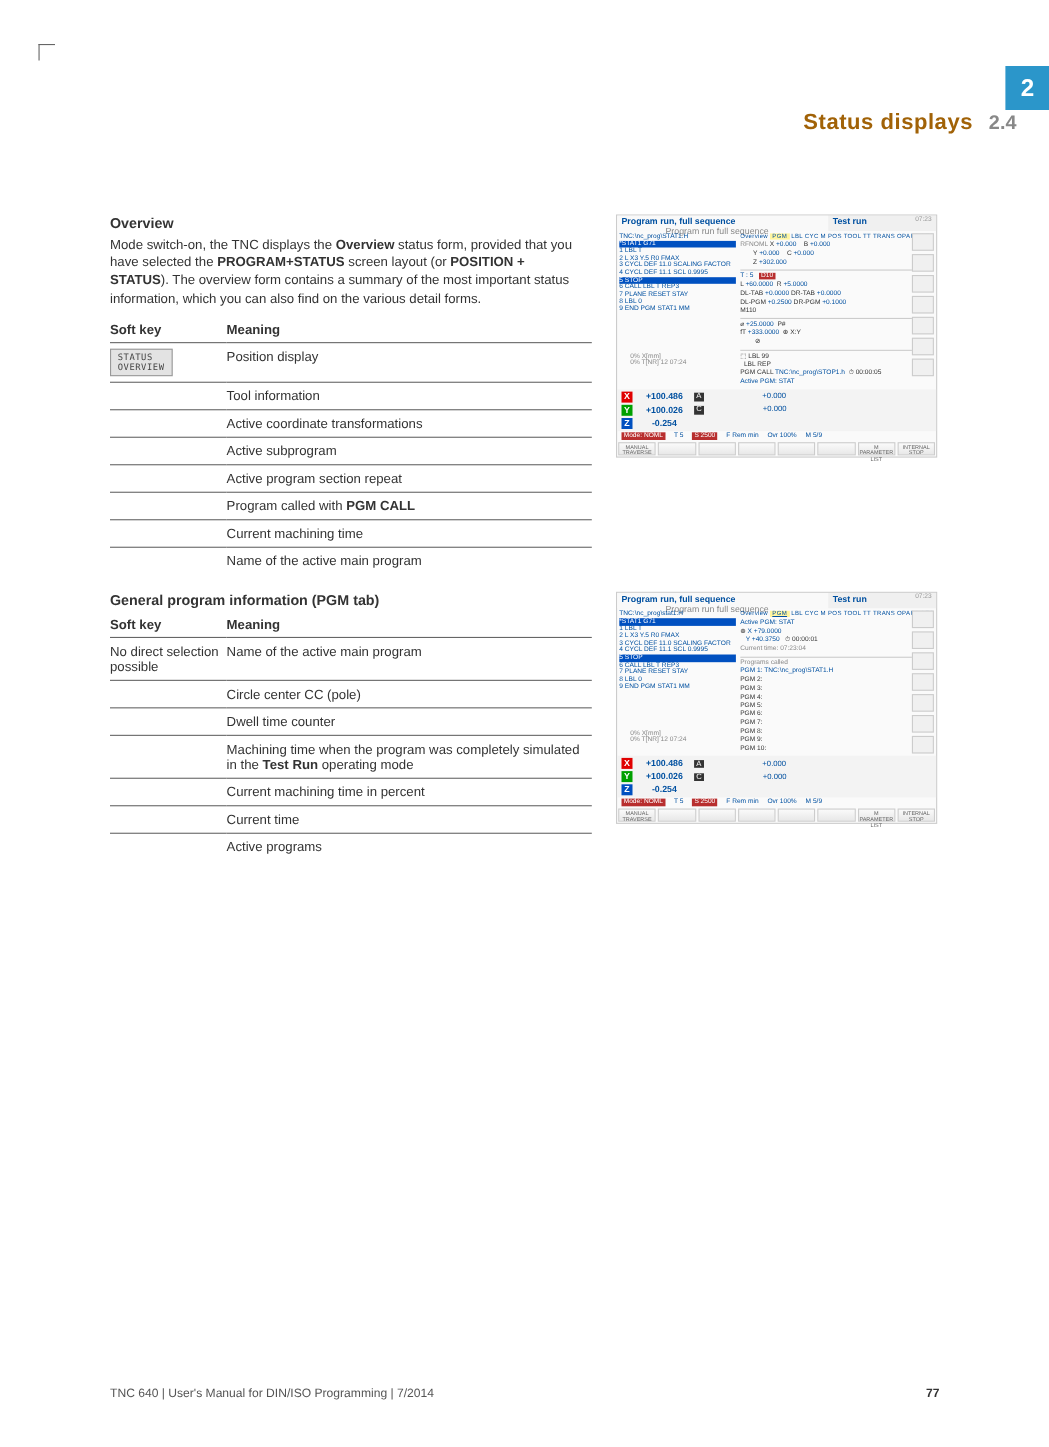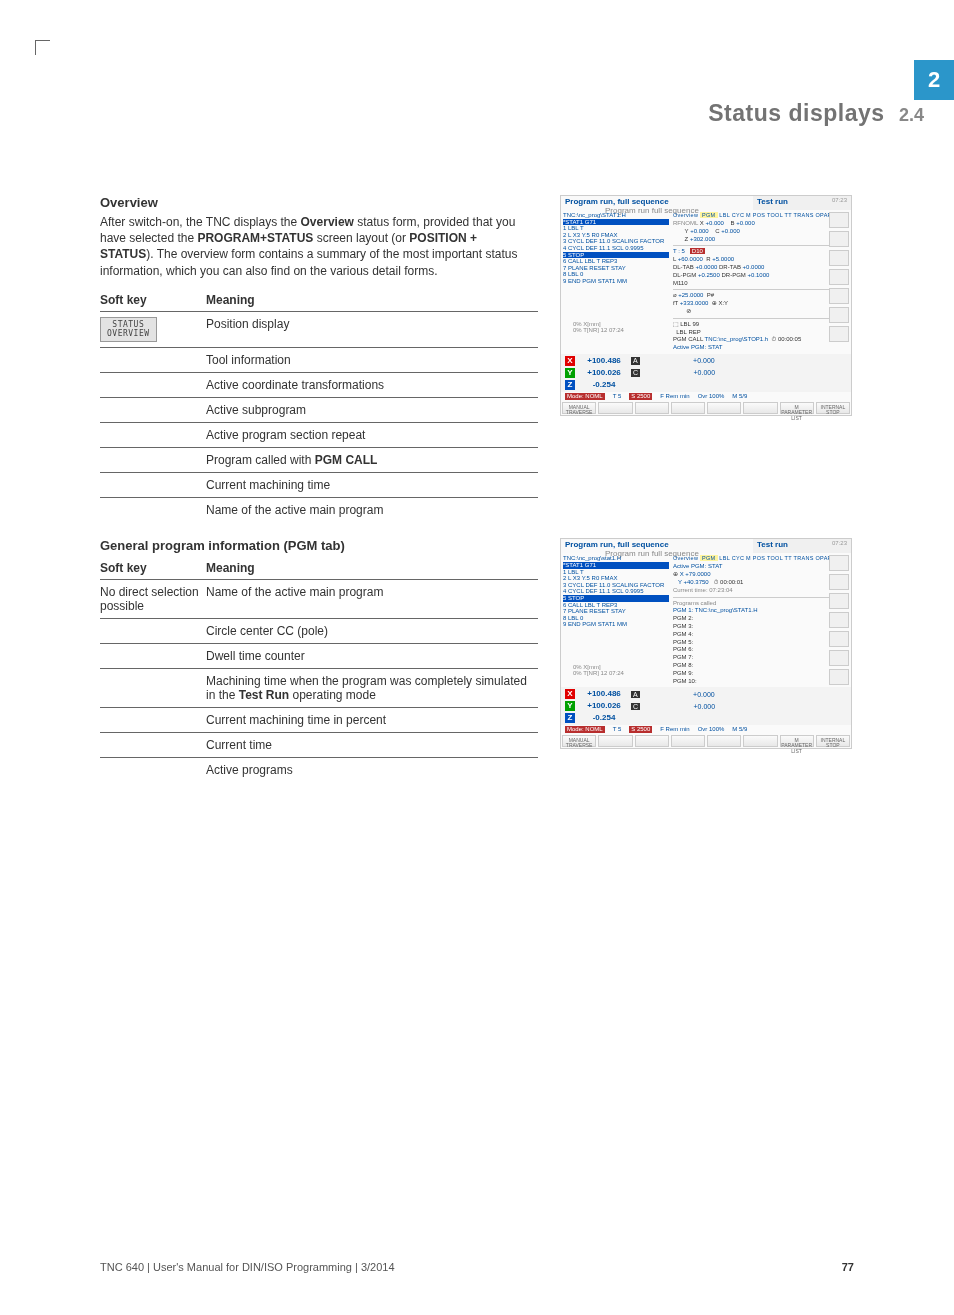--- a/index.html
+++ b/index.html
@@ -12,22 +12,22 @@
     height: 1315px;
   }
   .header-band {
     position: absolute;
     left: 0; right: 0; top: 100px;
     height: 36px;
     text-align: right;
     padding-right: 30px;
   }
   .header-band span.title {
-    color: #737373;
-    font-size: 23px;
+    color: #a16207;
+    font-size: 20px;
     font-weight: bold;
     letter-spacing: .5px;
   }
   .header-band span.num {
     color: #888;
     font-size: 18px;
     font-weight: bold;
     margin-left: 10px;
   }
   .chapter-tab {
@@ -63,21 +63,21 @@
   .right { width: 295px; flex: none;}
   table.sk { border-collapse: collapse; width: 100%; font-size: 12px; }
   table.sk th { text-align: left; border-bottom: 1px solid #666; padding: 4px 6px 4px 0; font-weight: bold; margin-top: 32px;}
   table.sk th.c1 { width: 100px;}
   table.sk td { border-bottom: 1px solid #666; padding: 5px 6px 5px 0; vertical-align: top;}
   table.sk tr.last td { border-bottom: none;}
   .skbtn {
     display: inline-block;
     border: 1px solid #999; background: #e3e3e3;
     font-family: monospace; font-size: 8px; letter-spacing: .5px;
-    padding: 3px 6px; color:#444; line-height: 1.1; text-align: center;
+    padding: 3px 6px; color:#444; line-height: 1.1; 
     white-space: pre;
   }
   .screenshot {
     width: 290px; border: 1px solid #ccc; background: #fafafa; position: relative;
     font-size: 6px; line-height: 1.1;
   }
   .ss-titlebar { display:flex; height:14px;}
   .ss-tl { flex:1; background:#f9f9f9; color:#0050a0; font-weight:bold; padding:2px 4px; font-size:8px;}
   .ss-tlsub { color:#888; font-weight: normal; padding-left: 40px;}
   .ss-tr { width:90px; background:#f0f0f0; color:#0050a0; font-weight:bold; padding:2px 4px; font-size:8px;}
@@ -130,21 +130,21 @@
   <span class="title">Status displays</span>
   <span class="num">2.4</span>
 </div>
 
 <div class="content">
 
   <div class="two-col">
     <div class="left">
       <h3 class="sect">Overview</h3>
       <p class="body">
-        <span>After switch-on, the TNC displays the </span><b>Overview</b><span> status form, provided that you have selected the </span><b>PROGRAM+STATUS</b><span> screen layout (or </span><b>POSITION + STATUS</b><span>). The overview form contains a summary of the most important status information, which you can also find on the various detail forms.</span>
+        <span>Mode switch-on, the TNC displays the </span><b>Overview</b><span> status form, provided that you have selected the </span><b>PROGRAM+STATUS</b><span> screen layout (or </span><b>POSITION + STATUS</b><span>). The overview form contains a summary of the most important status information, which you can also find on the various detail forms.</span>
       </p>
       <table class="sk">
         <tbody>
             <tr>
           <th class="c1">Soft key</th>
           <th>Meaning</th>
         </tr>
         <tr>
           <td><span class="skbtn">STATUS
 OVERVIEW</span></td>
@@ -423,15 +423,15 @@
           <div class="sb"></div>
           <div class="sb"></div>
         </div>
       </div>
     </div>
   </div>
 
 </div>
 
 <div class="footer">
-  <span>TNC 640 | User's Manual for DIN/ISO Programming | 3/2014</span>
+  <span>TNC 640 | User's Manual for DIN/ISO Programming | 7/2014</span>
   <span class="pg">77</span>
 </div>
 
 </body></html>

